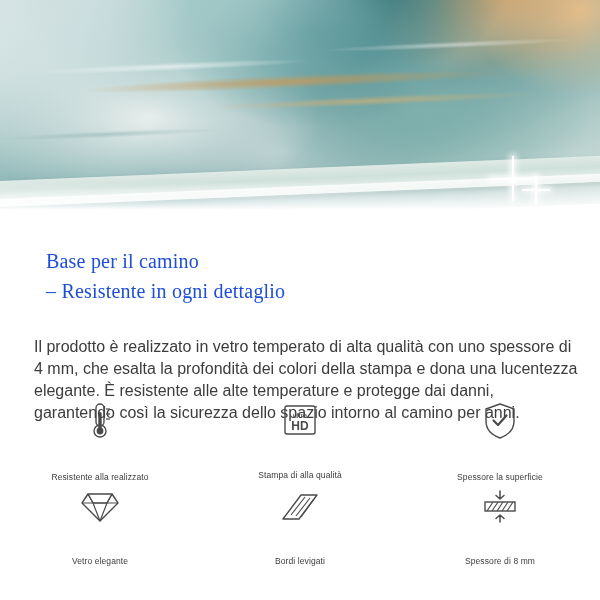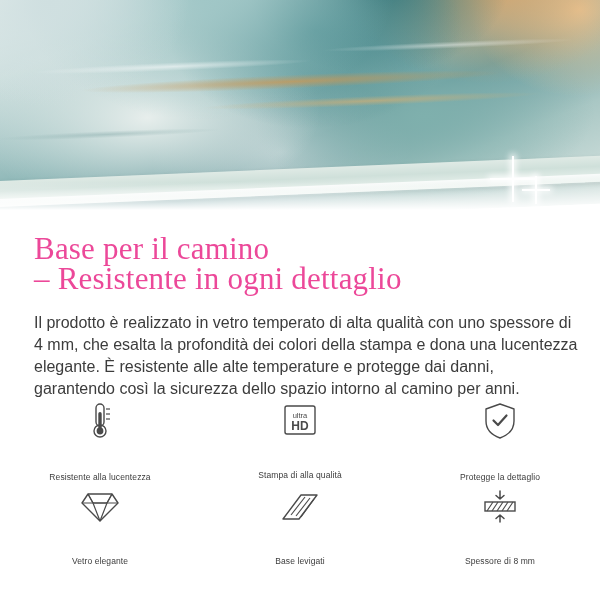--- a/index.html
+++ b/index.html
@@ -128,27 +128,27 @@
   .sparkle.s2::after { height: 28px; }
 
   
   .content {
     position: absolute;
     left: 0;
     top: 218px;
     width: 600px;
   }
   .headline {
-    margin: 0;
+    margin: 12px;
     padding: 16px 34px 0 34px;
     font-family: "Liberation Serif", serif;
     font-weight: 400;
-    font-size: 31px;
+    font-size: 20px;
     line-height: 30px;
-    color: #ec4899;
+    color: #1d4ed8;
     letter-spacing: .2px;
   }
   .headline .line2 { display: block; }
   .body-copy {
     margin: 0;
     padding: 18px 22px 0 34px;
     font-size: 16px;
     line-height: 22px;
     color: #3c3c3c;
     text-align: left;
@@ -221,42 +221,42 @@
         <svg width="30" height="42" viewBox="0 0 30 42">
           <rect x="11" y="4" width="8" height="22" rx="4" fill="none" stroke="#4a4a4a" stroke-width="1.4"></rect>
           <circle cx="15" cy="31" r="6" fill="none" stroke="#4a4a4a" stroke-width="1.4"></circle>
           <rect x="13.3" y="12" width="3.4" height="17" rx="1.7" fill="#4a4a4a"></rect>
           <circle cx="15" cy="31" r="3.4" fill="#4a4a4a"></circle>
           <line x1="21" y1="9" x2="25" y2="9" stroke="#4a4a4a" stroke-width="1.2"></line>
           <line x1="21" y1="14" x2="25" y2="14" stroke="#4a4a4a" stroke-width="1.2"></line>
           <line x1="21" y1="19" x2="25" y2="19" stroke="#4a4a4a" stroke-width="1.2"></line>
         </svg>
       </div>
-      <div class="feature-label">Resistente alla lucentezza</div>
+      <div class="feature-label">Resistente alla realizzato</div>
     </div>
 
     <div class="feature">
       <div class="feature-icon">
         <svg width="40" height="40" viewBox="0 0 40 40">
           <rect x="5" y="6" width="30" height="28" rx="2" fill="none" stroke="#4a4a4a" stroke-width="1.4"></rect>
           <text x="20" y="18" text-anchor="middle" font-family="Liberation Sans, sans-serif" font-size="7.5" fill="#4a4a4a">ultra</text>
           <text x="20" y="30" text-anchor="middle" font-family="Liberation Sans, sans-serif" font-size="12" font-weight="bold" fill="#4a4a4a">HD</text>
         </svg>
       </div>
       <div class="feature-label">Stampa di alla qualità</div>
     </div>
 
     <div class="feature">
       <div class="feature-icon">
         <svg width="38" height="42" viewBox="0 0 38 42">
           <path d="M19 4 L33 9 V21 C33 30 26 35.5 19 38 C12 35.5 5 30 5 21 V9 Z" fill="none" stroke="#4a4a4a" stroke-width="1.4" stroke-linejoin="round"></path>
           <path d="M12.5 20.5 L17 25 L25.5 15.5" fill="none" stroke="#4a4a4a" stroke-width="2.2" stroke-linecap="round" stroke-linejoin="round"></path>
         </svg>
       </div>
-      <div class="feature-label">Protegge la dettaglio</div>
+      <div class="feature-label">Spessore la superficie</div>
     </div>
 
     <div class="feature">
       <div class="feature-icon">
         <svg width="40" height="36" viewBox="0 0 40 36">
           <path d="M8 5 H32 L38 14 L20 32 L2 14 Z" fill="none" stroke="#4a4a4a" stroke-width="1.4" stroke-linejoin="round"></path>
           <path d="M2 14 H38" stroke="#4a4a4a" stroke-width="1.2"></path>
           <path d="M8 5 L13 14 L20 32" fill="none" stroke="#4a4a4a" stroke-width="1.2"></path>
           <path d="M32 5 L27 14 L20 32" fill="none" stroke="#4a4a4a" stroke-width="1.2"></path>
           <path d="M13 14 H27" stroke="#4a4a4a" stroke-width="1.2"></path>
@@ -268,21 +268,21 @@
 
     <div class="feature">
       <div class="feature-icon">
         <svg width="42" height="32" viewBox="0 0 42 32">
           <path d="M4 28 L22 4 H38 L20 28 Z" fill="none" stroke="#4a4a4a" stroke-width="1.4" stroke-linejoin="round"></path>
           <line x1="12" y1="24" x2="26" y2="6" stroke="#4a4a4a" stroke-width="1.1"></line>
           <line x1="17" y1="25" x2="31" y2="7" stroke="#4a4a4a" stroke-width="1.1"></line>
           <line x1="22" y1="26" x2="35" y2="8" stroke="#4a4a4a" stroke-width="1.1"></line>
         </svg>
       </div>
-      <div class="feature-label">Base levigati</div>
+      <div class="feature-label">Bordi levigati</div>
     </div>
 
     <div class="feature">
       <div class="feature-icon">
         <svg width="42" height="38" viewBox="0 0 42 38">
           <path d="M21 3 V10 M17 7.5 L21 11 L25 7.5" fill="none" stroke="#4a4a4a" stroke-width="1.5" stroke-linecap="round" stroke-linejoin="round"></path>
           <rect x="6" y="14" width="30" height="9" fill="none" stroke="#4a4a4a" stroke-width="1.4"></rect>
           <path d="M8 23 L14 14 M13 23 L19 14 M18 23 L24 14 M23 23 L29 14 M28 23 L34 14" stroke="#4a4a4a" stroke-width="1.1"></path>
           <path d="M21 34 V27 M17 30.5 L21 27 L25 30.5" fill="none" stroke="#4a4a4a" stroke-width="1.5" stroke-linecap="round" stroke-linejoin="round"></path>
         </svg>

